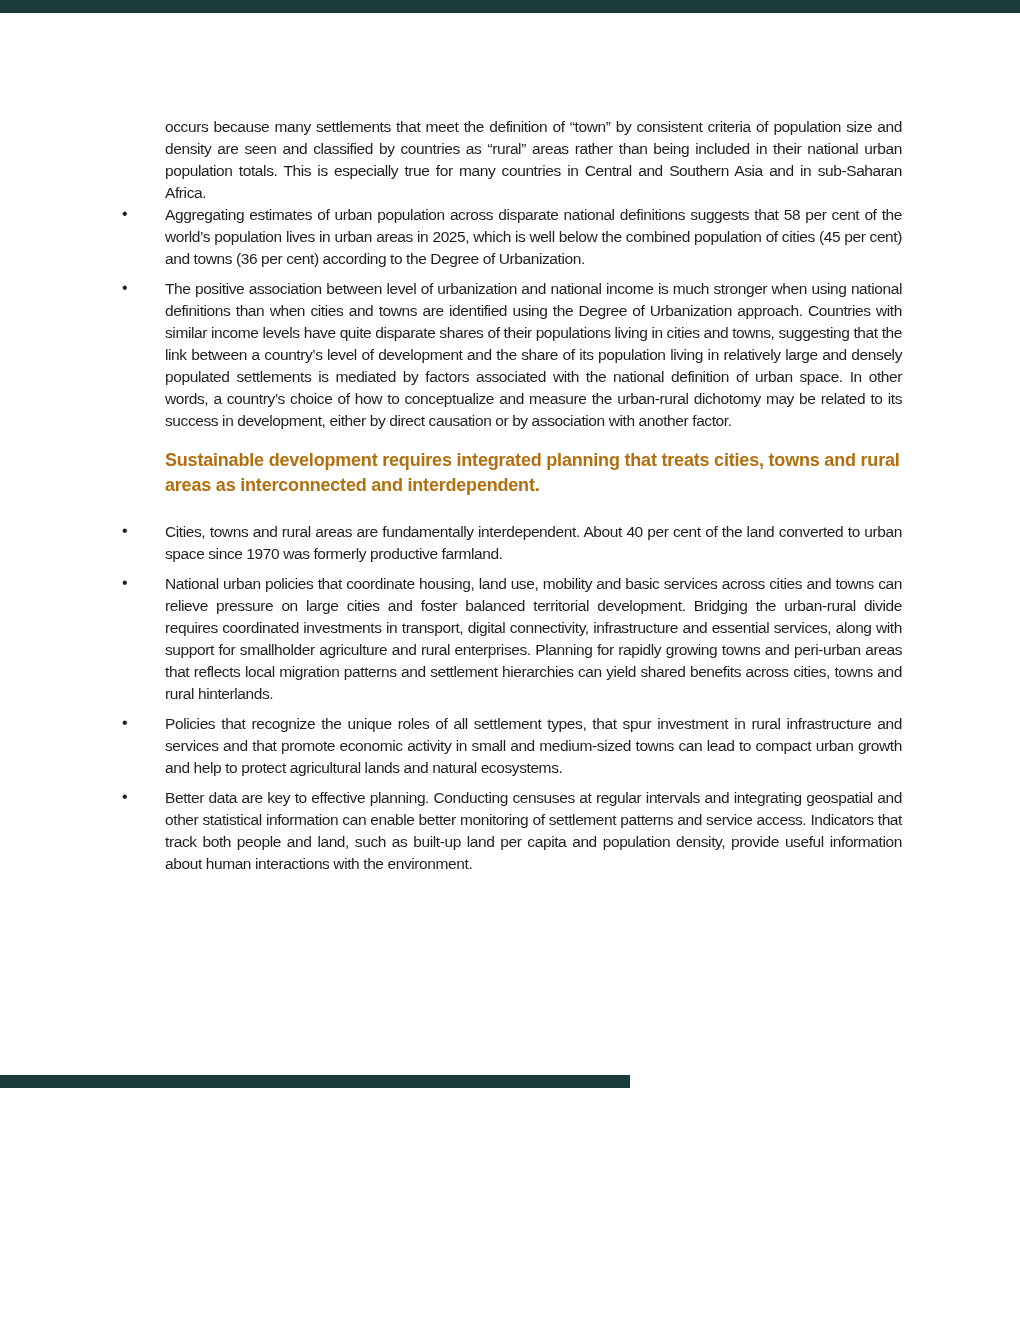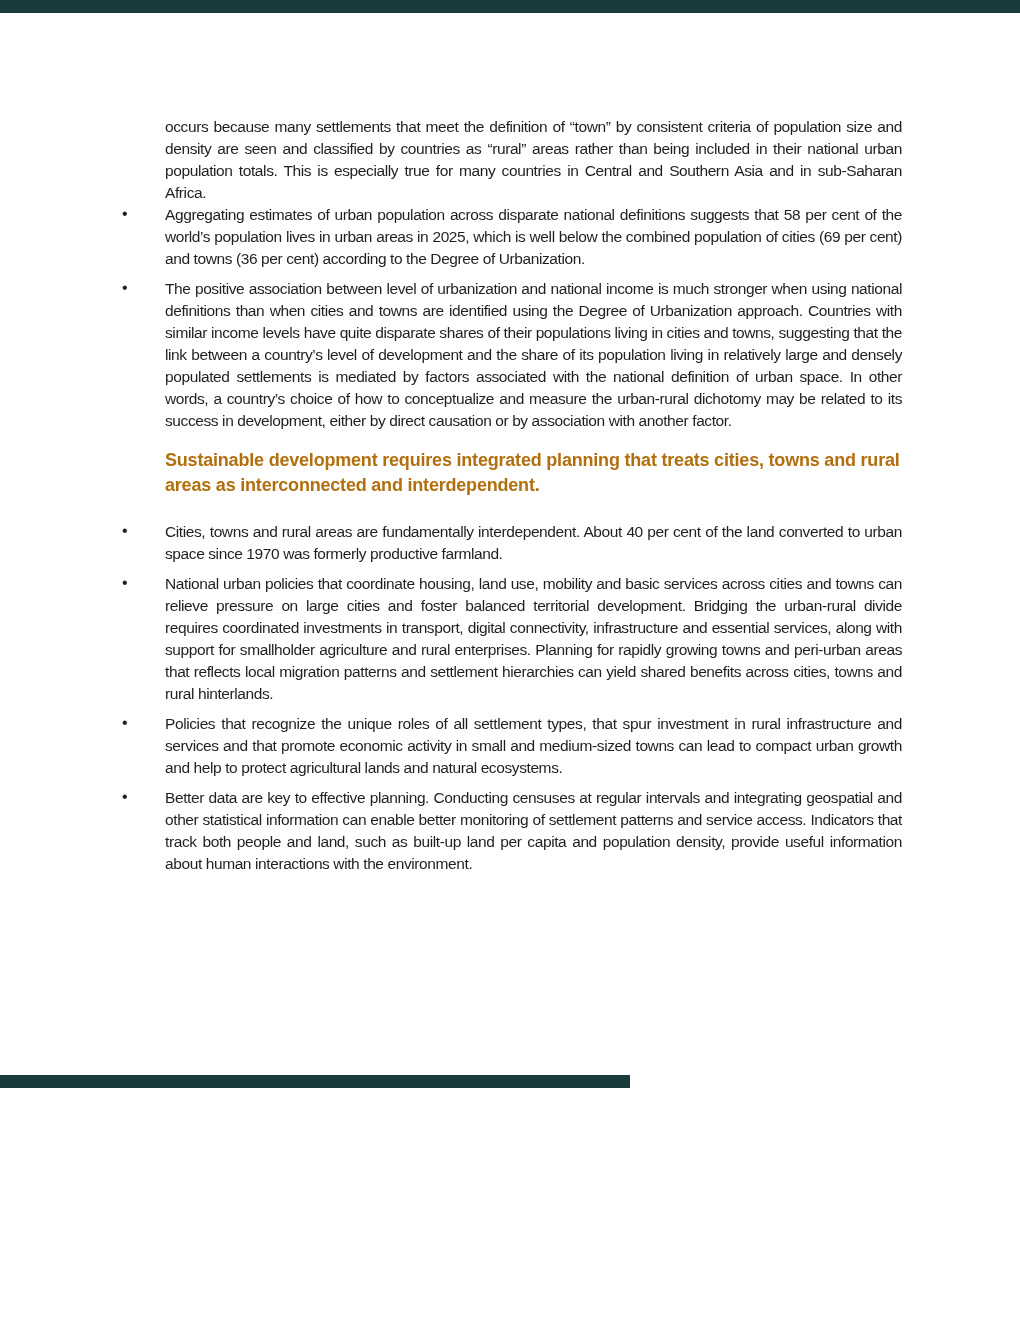--- a/index.html
+++ b/index.html
@@ -89,21 +89,21 @@
 <div class="page">
 
   <div class="accent-bar-top"></div>
 
   <main class="content">
 
     <p class="para">occurs because many settlements that meet the definition of “town” by consistent criteria of population size and density are seen and classified by countries as “rural” areas rather than being included in their national urban population totals. This is especially true for many countries in Central and Southern Asia and in sub-Saharan Africa.</p>
 
     <div class="bullet-item">
       <span class="dot">•</span>
-      <p>Aggregating estimates of urban population across disparate national definitions suggests that 58 per cent of the world’s population lives in urban areas in 2025, which is well below the combined population of cities (69 per cent) and towns (36 per cent) according to the Degree of Urbanization.</p>
+      <p>Aggregating estimates of urban population across disparate national definitions suggests that 58 per cent of the world’s population lives in urban areas in 2025, which is well below the combined population of cities (45 per cent) and towns (36 per cent) according to the Degree of Urbanization.</p>
     </div>
 
     <div class="bullet-item">
       <span class="dot">•</span>
       <p>The positive association between level of urbanization and national income is much stronger when using national definitions than when cities and towns are identified using the Degree of Urbanization approach. Countries with similar income levels have quite disparate shares of their populations living in cities and towns, suggesting that the link between a country’s level of development and the share of its population living in relatively large and densely populated settlements is mediated by factors associated with the national definition of urban space. In other words, a country’s choice of how to conceptualize and measure the urban-rural dichotomy may be related to its success in development, either by direct causation or by association with another factor.</p>
     </div>
 
     <h2 class="section-heading">Sustainable development requires integrated planning that treats cities, towns and rural areas as interconnected and interdependent.</h2>
 
     <div class="bullet-item">

